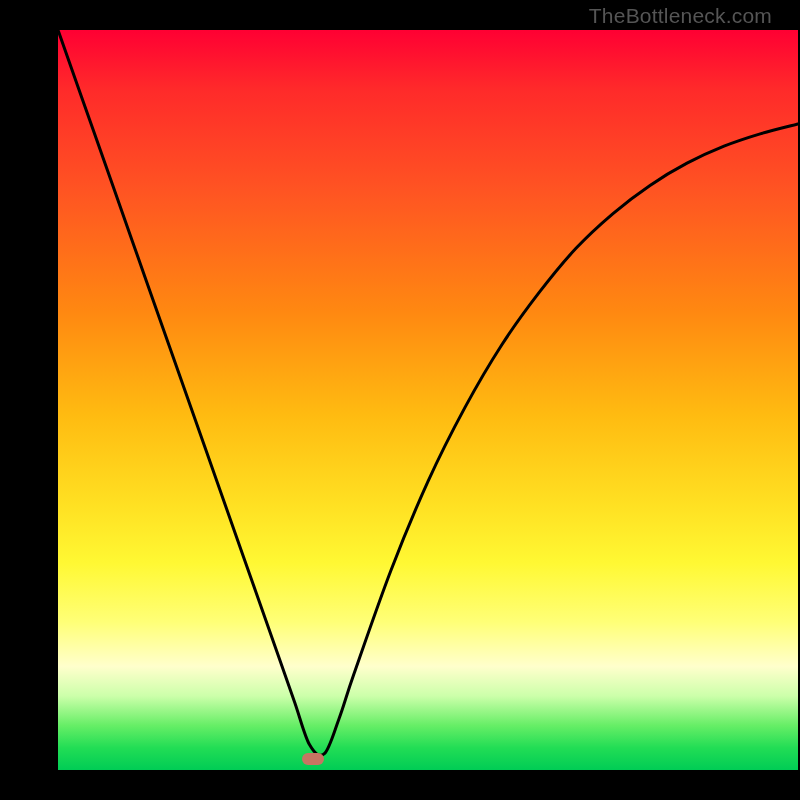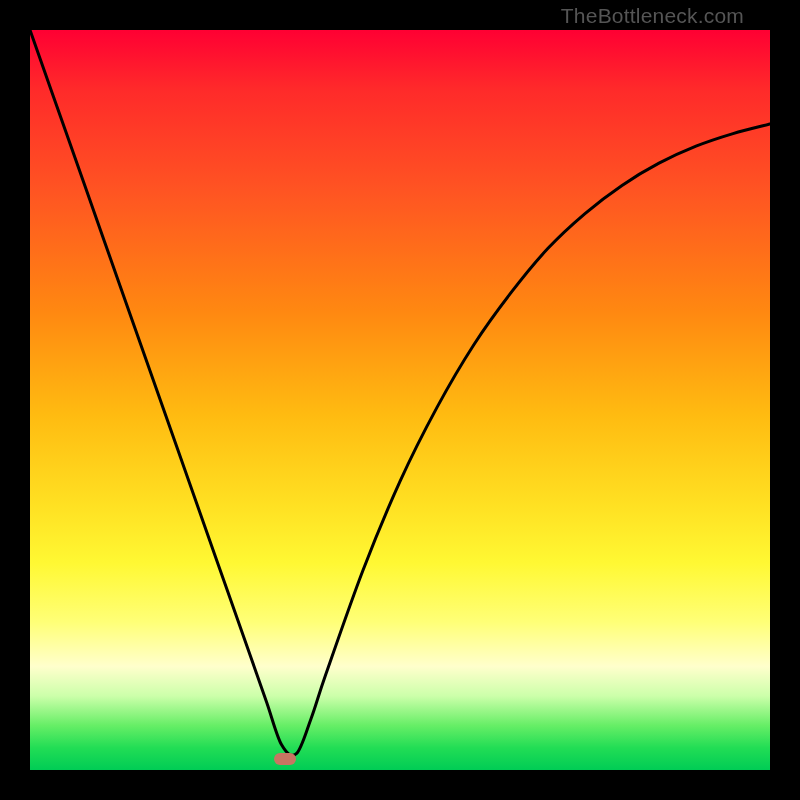--- a/index.html
+++ b/index.html
@@ -9,20 +9,21 @@
     height: 800px;
     overflow: hidden;
     background: #000;
     font-family: Arial, Helvetica, sans-serif;
   }
   .frame {
     position: relative;
     width: 752px;
     height: 800px;
     background: #000;
+    margin-left: 28px;
   }
   .plot {
     position: absolute;
     left: 30px;
     top: 30px;
     width: 740px;
     height: 740px;
     background: linear-gradient(
       to bottom,
       #ff0033 0%,

